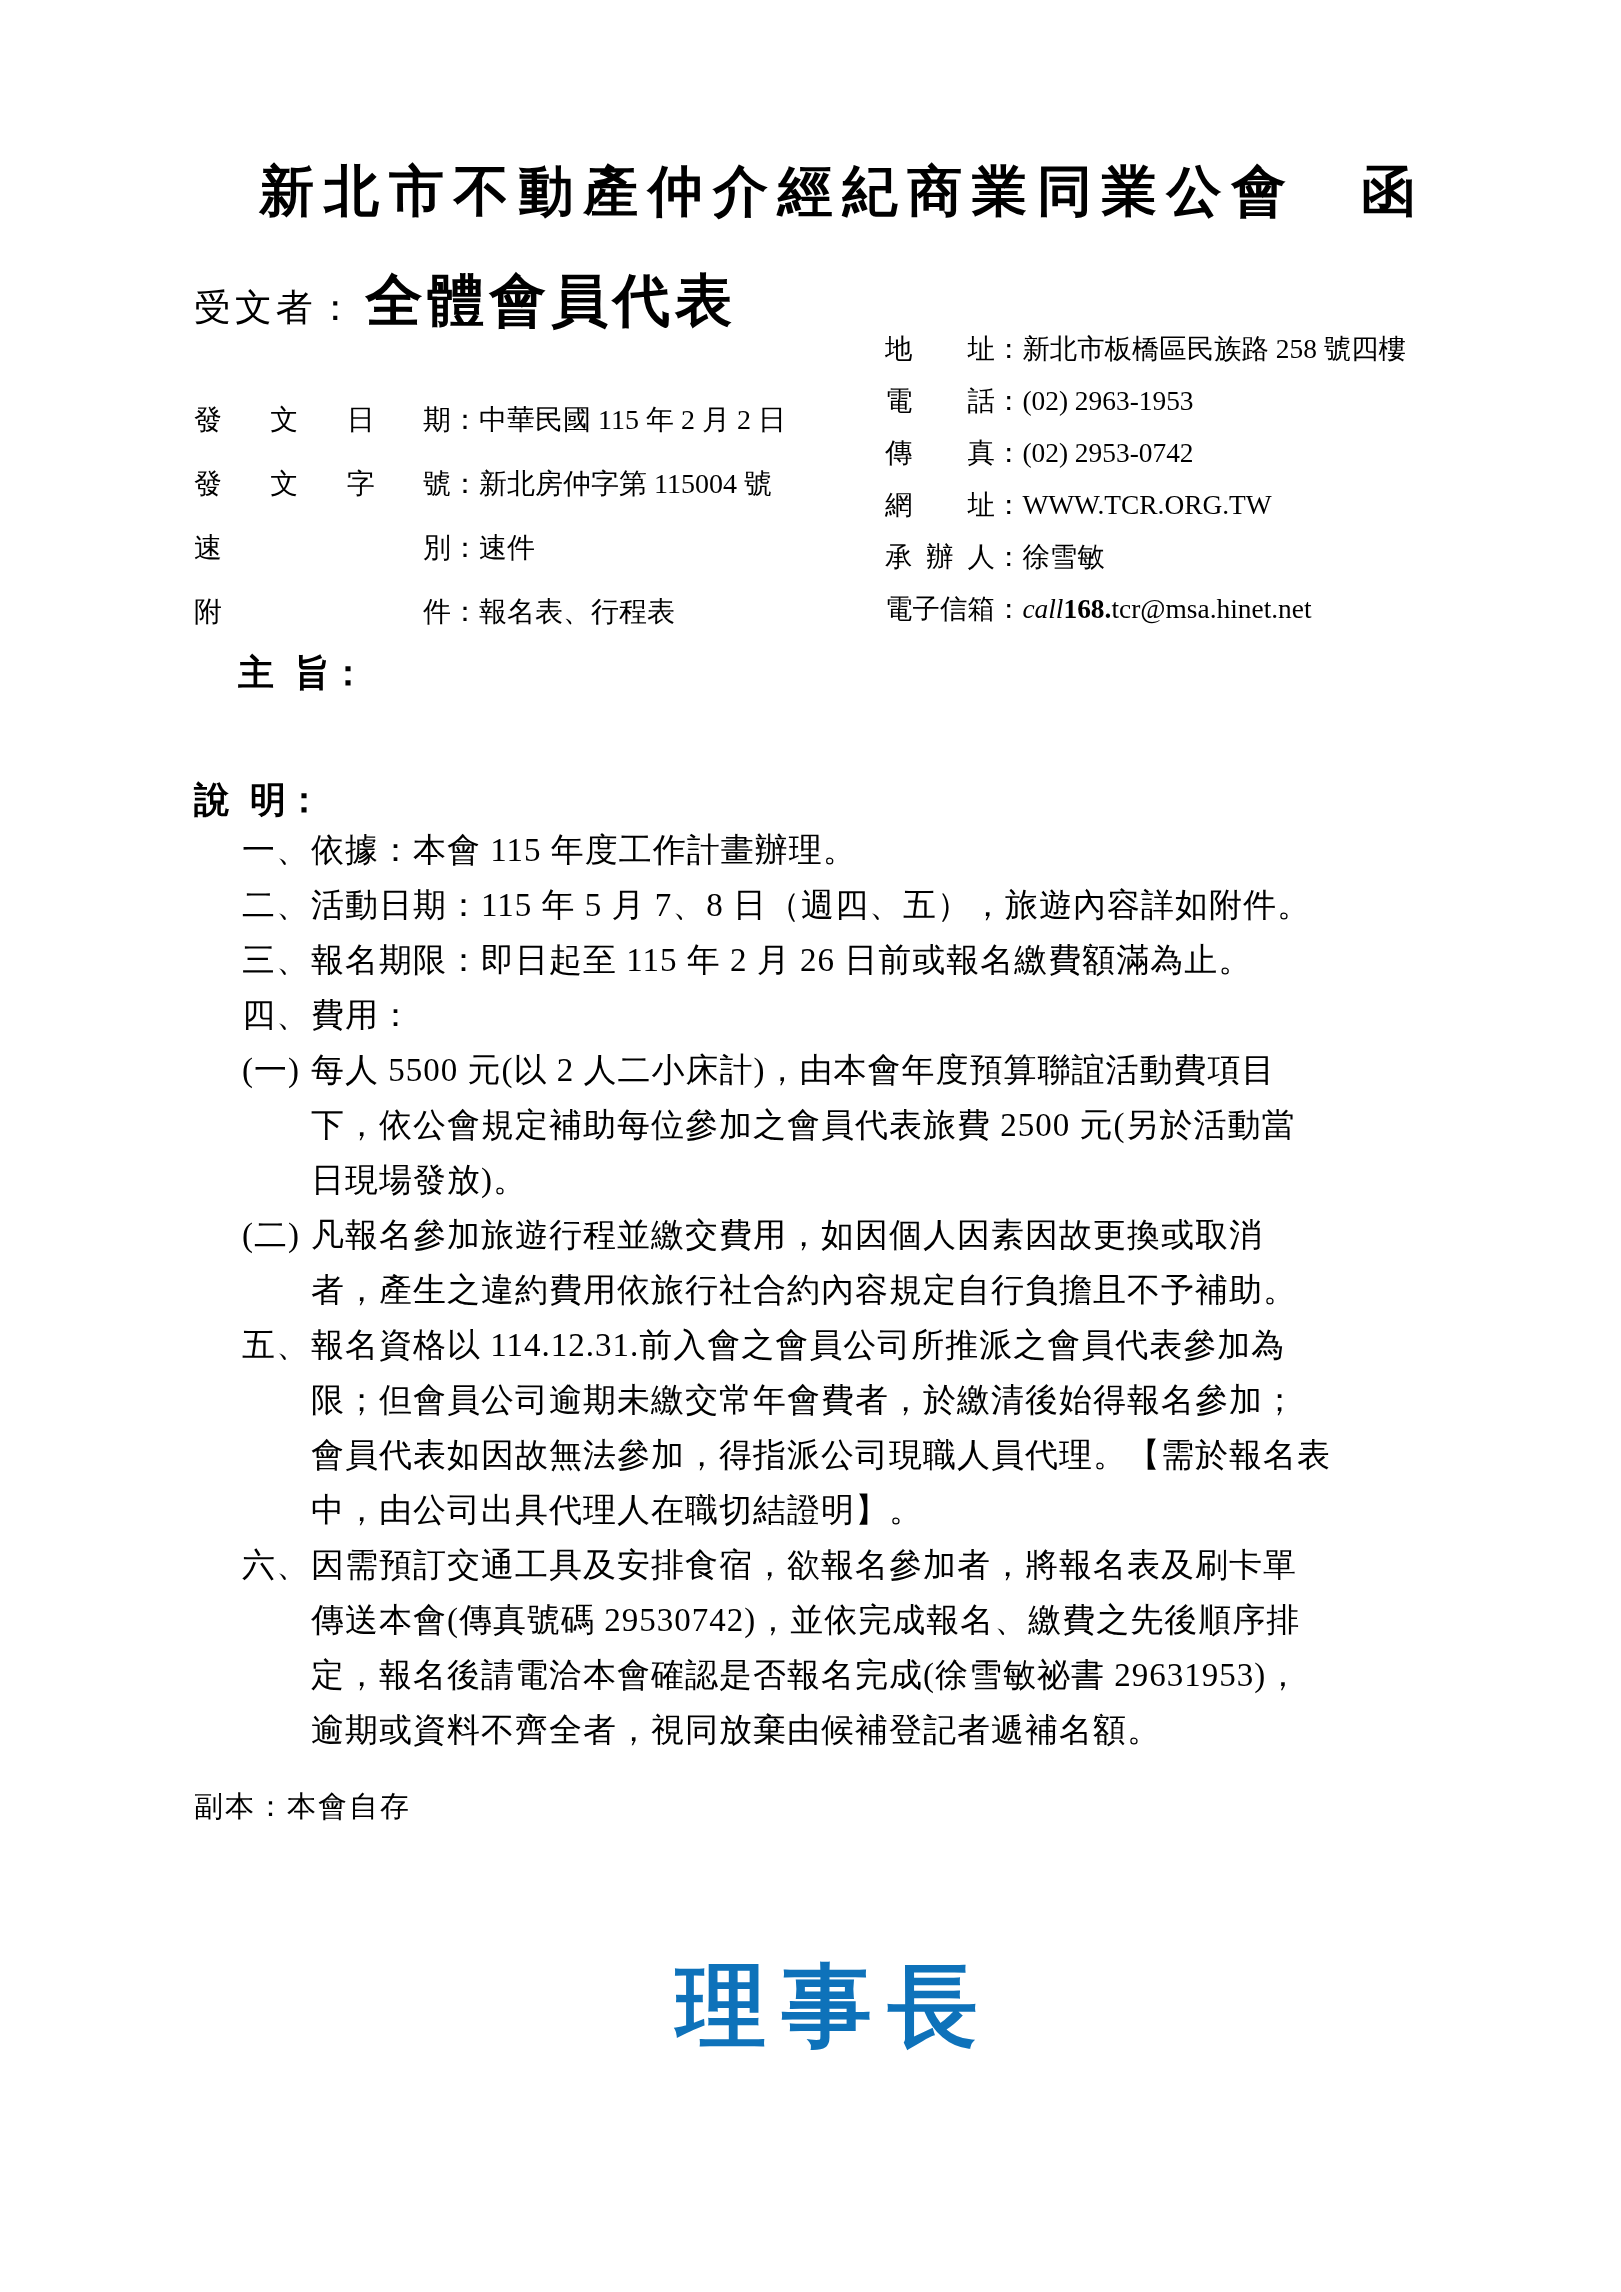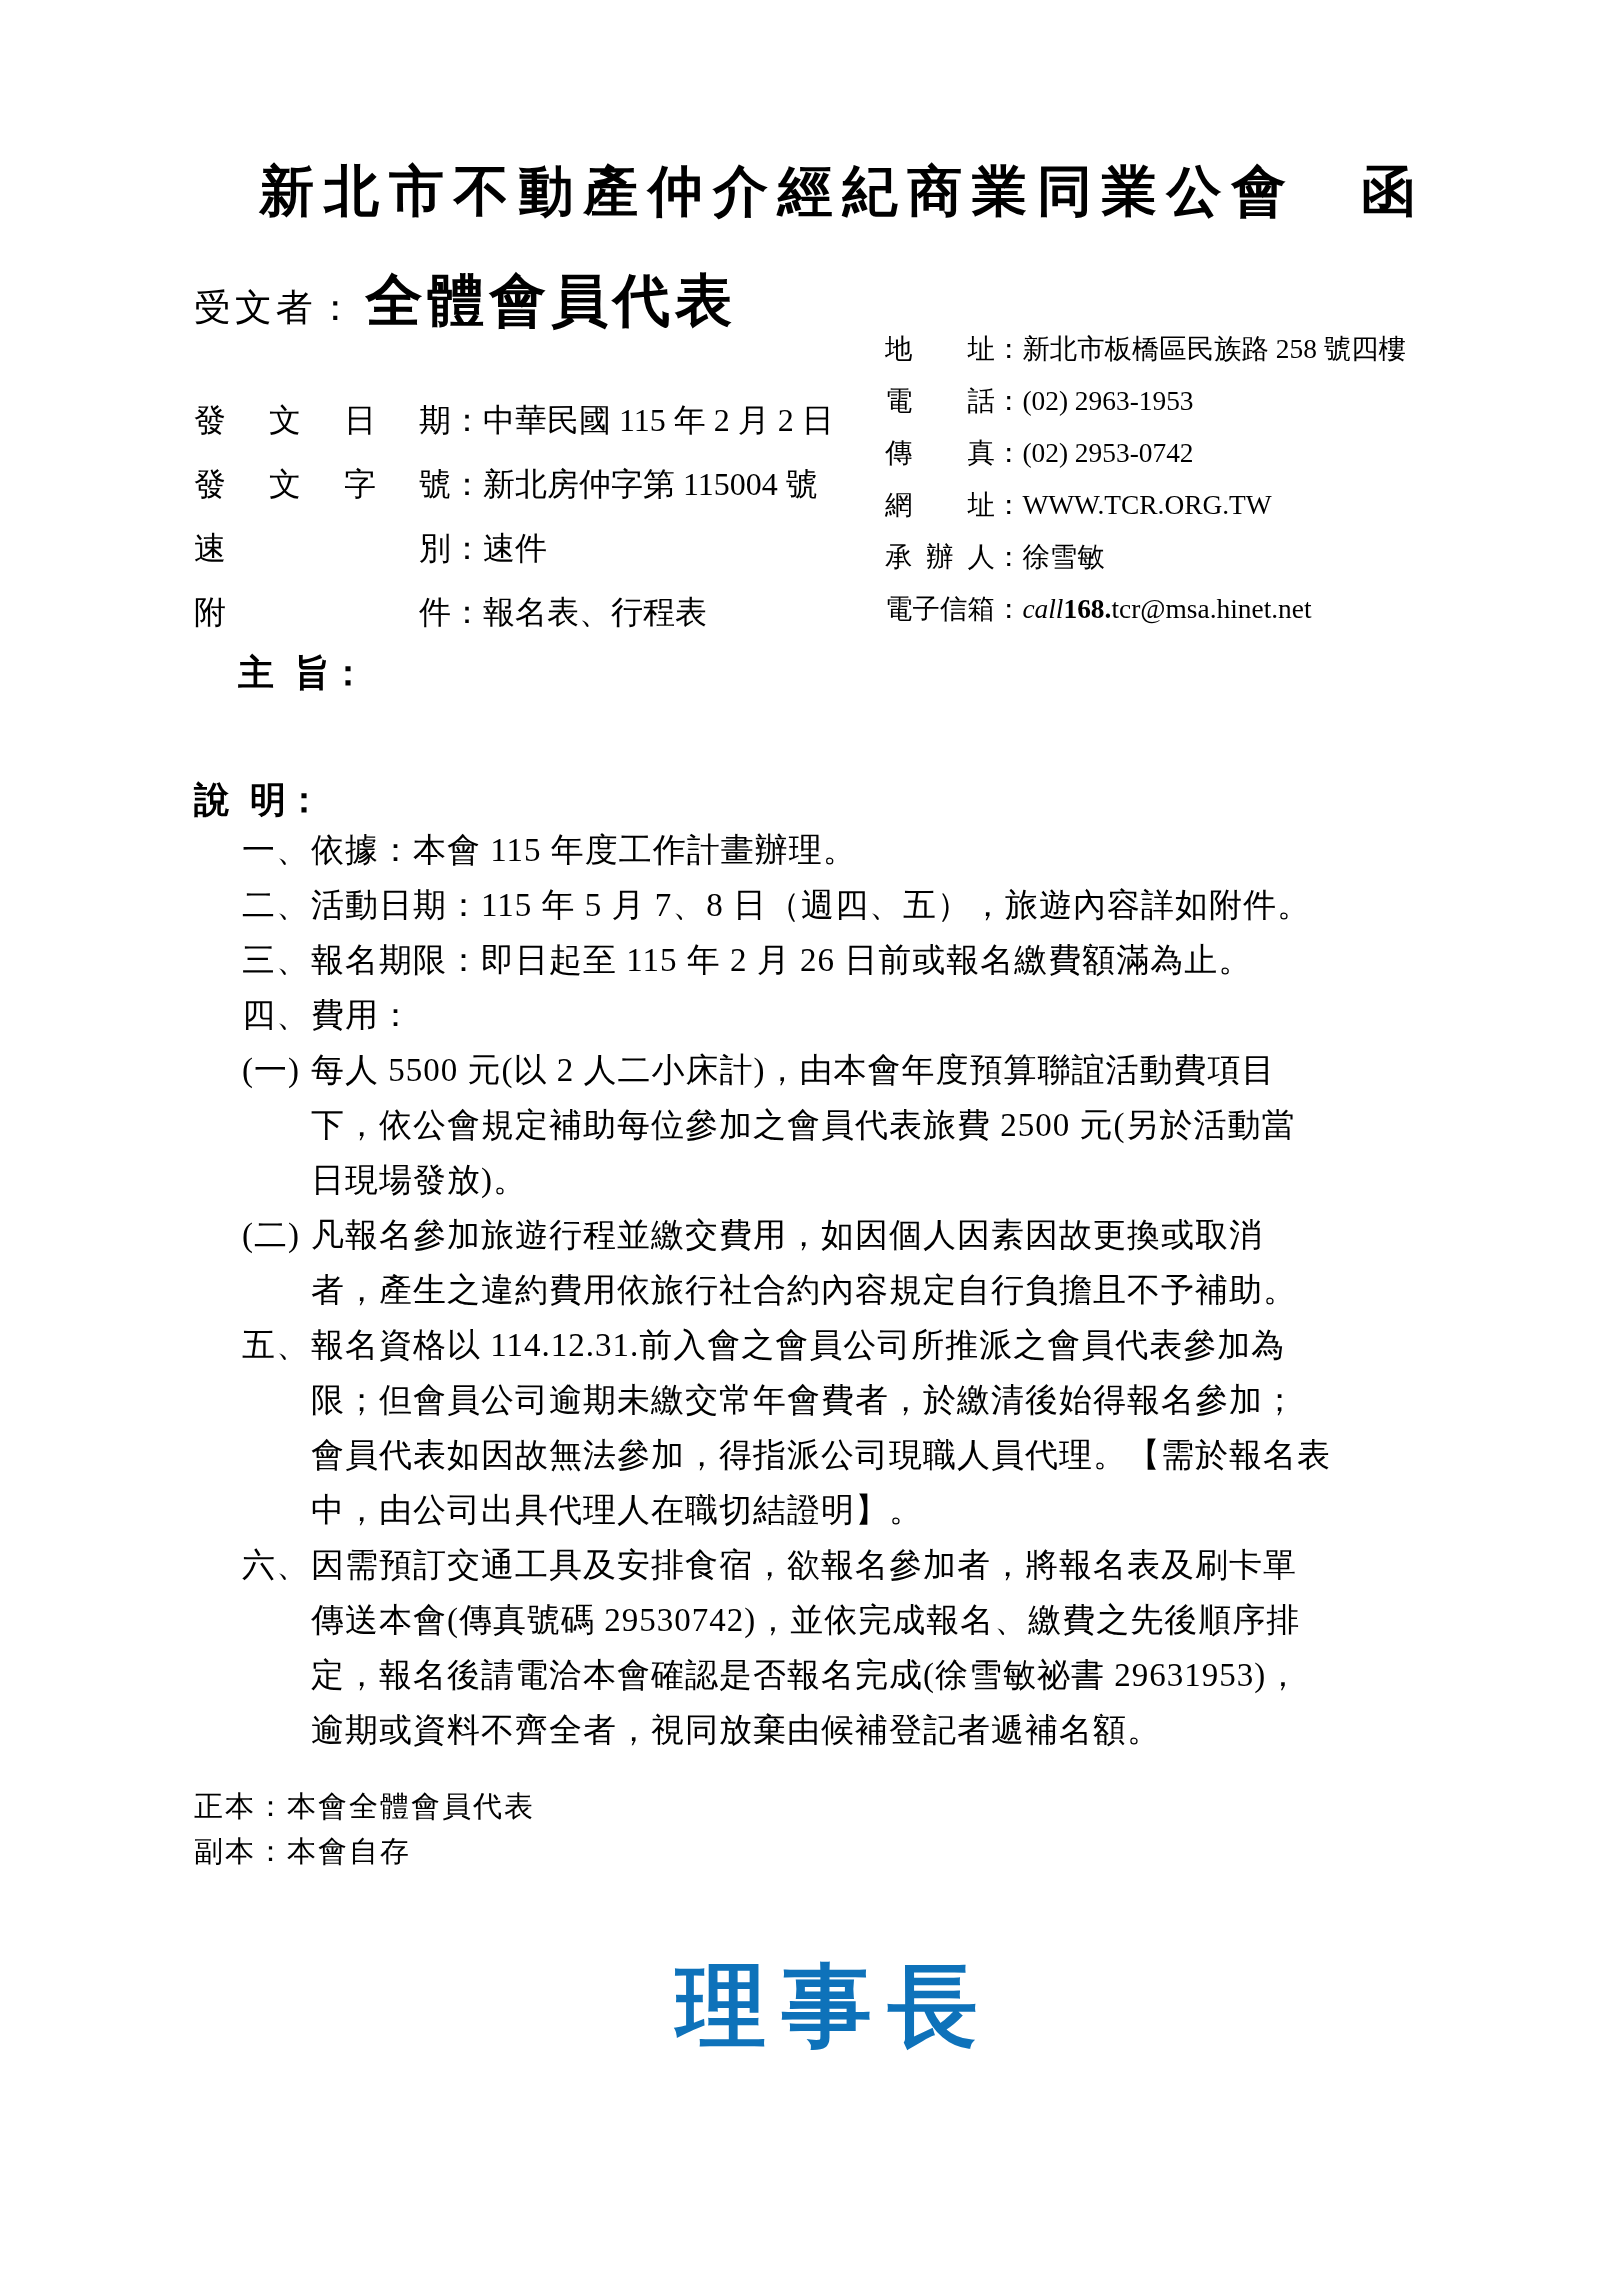--- a/index.html
+++ b/index.html
@@ -26,21 +26,21 @@
   }
   .recipient-label{font-size:37px;letter-spacing:3.9px;}
   .recipient-name{font-size:57px;font-weight:700;letter-spacing:4.9px;margin-left:7.8px;}
   
   .jlabel{
     display:inline-block;
     text-align:justify;text-align-last:justify;
     vertical-align:baseline;
   }
   
-  .meta-left{position:absolute;left:194px;top:388px;font-size:32px;line-height:64px;}
+  .meta-left{position:absolute;left:194px;top:388px;font-size:28px;line-height:64px;}
   .meta-row{white-space:nowrap;}
   .meta-left .jlabel{width:257px;}
   
   .contact{position:absolute;left:885px;top:323px;font-size:27.4px;line-height:52px;}
   .contact-row{white-space:nowrap;}
   .contact .jlabel{width:110px;}
   .email-italic{font-style:italic;}
   .email-bold{font-weight:700;}
   
   .subject{position:absolute;left:194px;top:649px;display:flex;margin-left:44px;}
@@ -165,21 +165,20 @@
     <div class="item">
       <span class="marker">六、</span>
       <span class="itext">因需預訂交通工具及安排食宿，欲報名參加者，將報名表及刷卡單
 傳送本會(傳真號碼 29530742)，並依完成報名、繳費之先後順序排
 定，報名後請電洽本會確認是否報名完成(徐雪敏祕書 29631953)，
 逾期或資料不齊全者，視同放棄由候補登記者遞補名額。</span>
     </div>
   </div>
 
   <div class="copies">
-    <div>正本：本會全體會員代表</div>
     <div>副本：本會自存</div>
   </div>
 
   <div class="signature" style="color: rgb(14, 114, 186);">
     <span class="sig-title">理事長</span>
   </div>
 
 </div>
 
 

